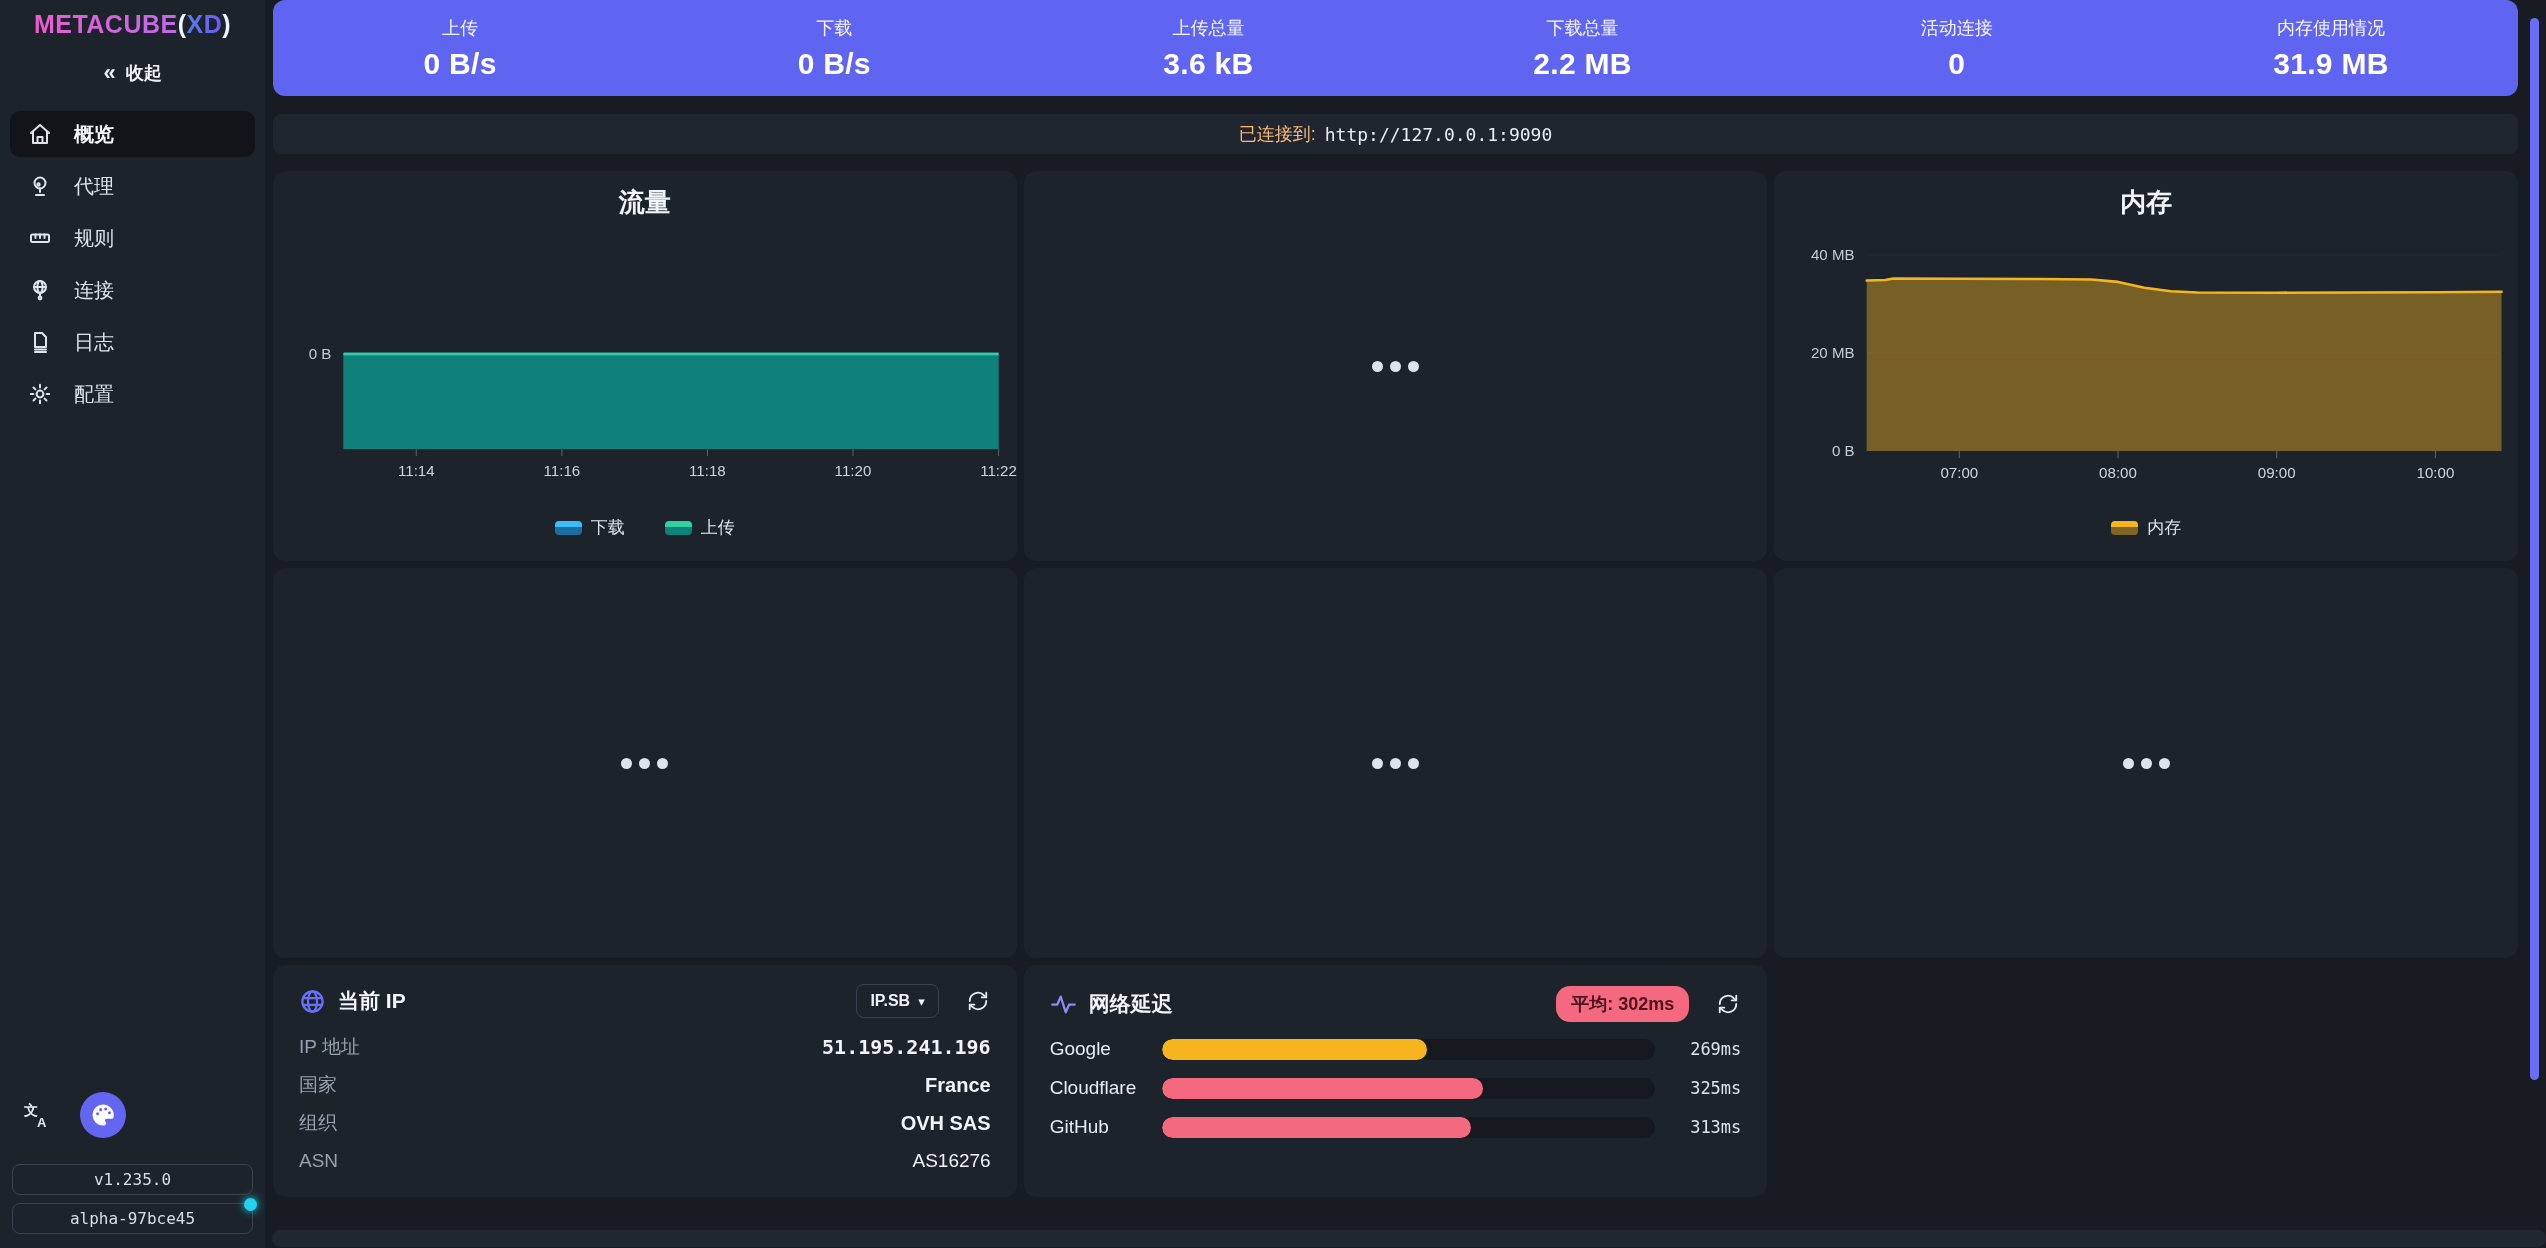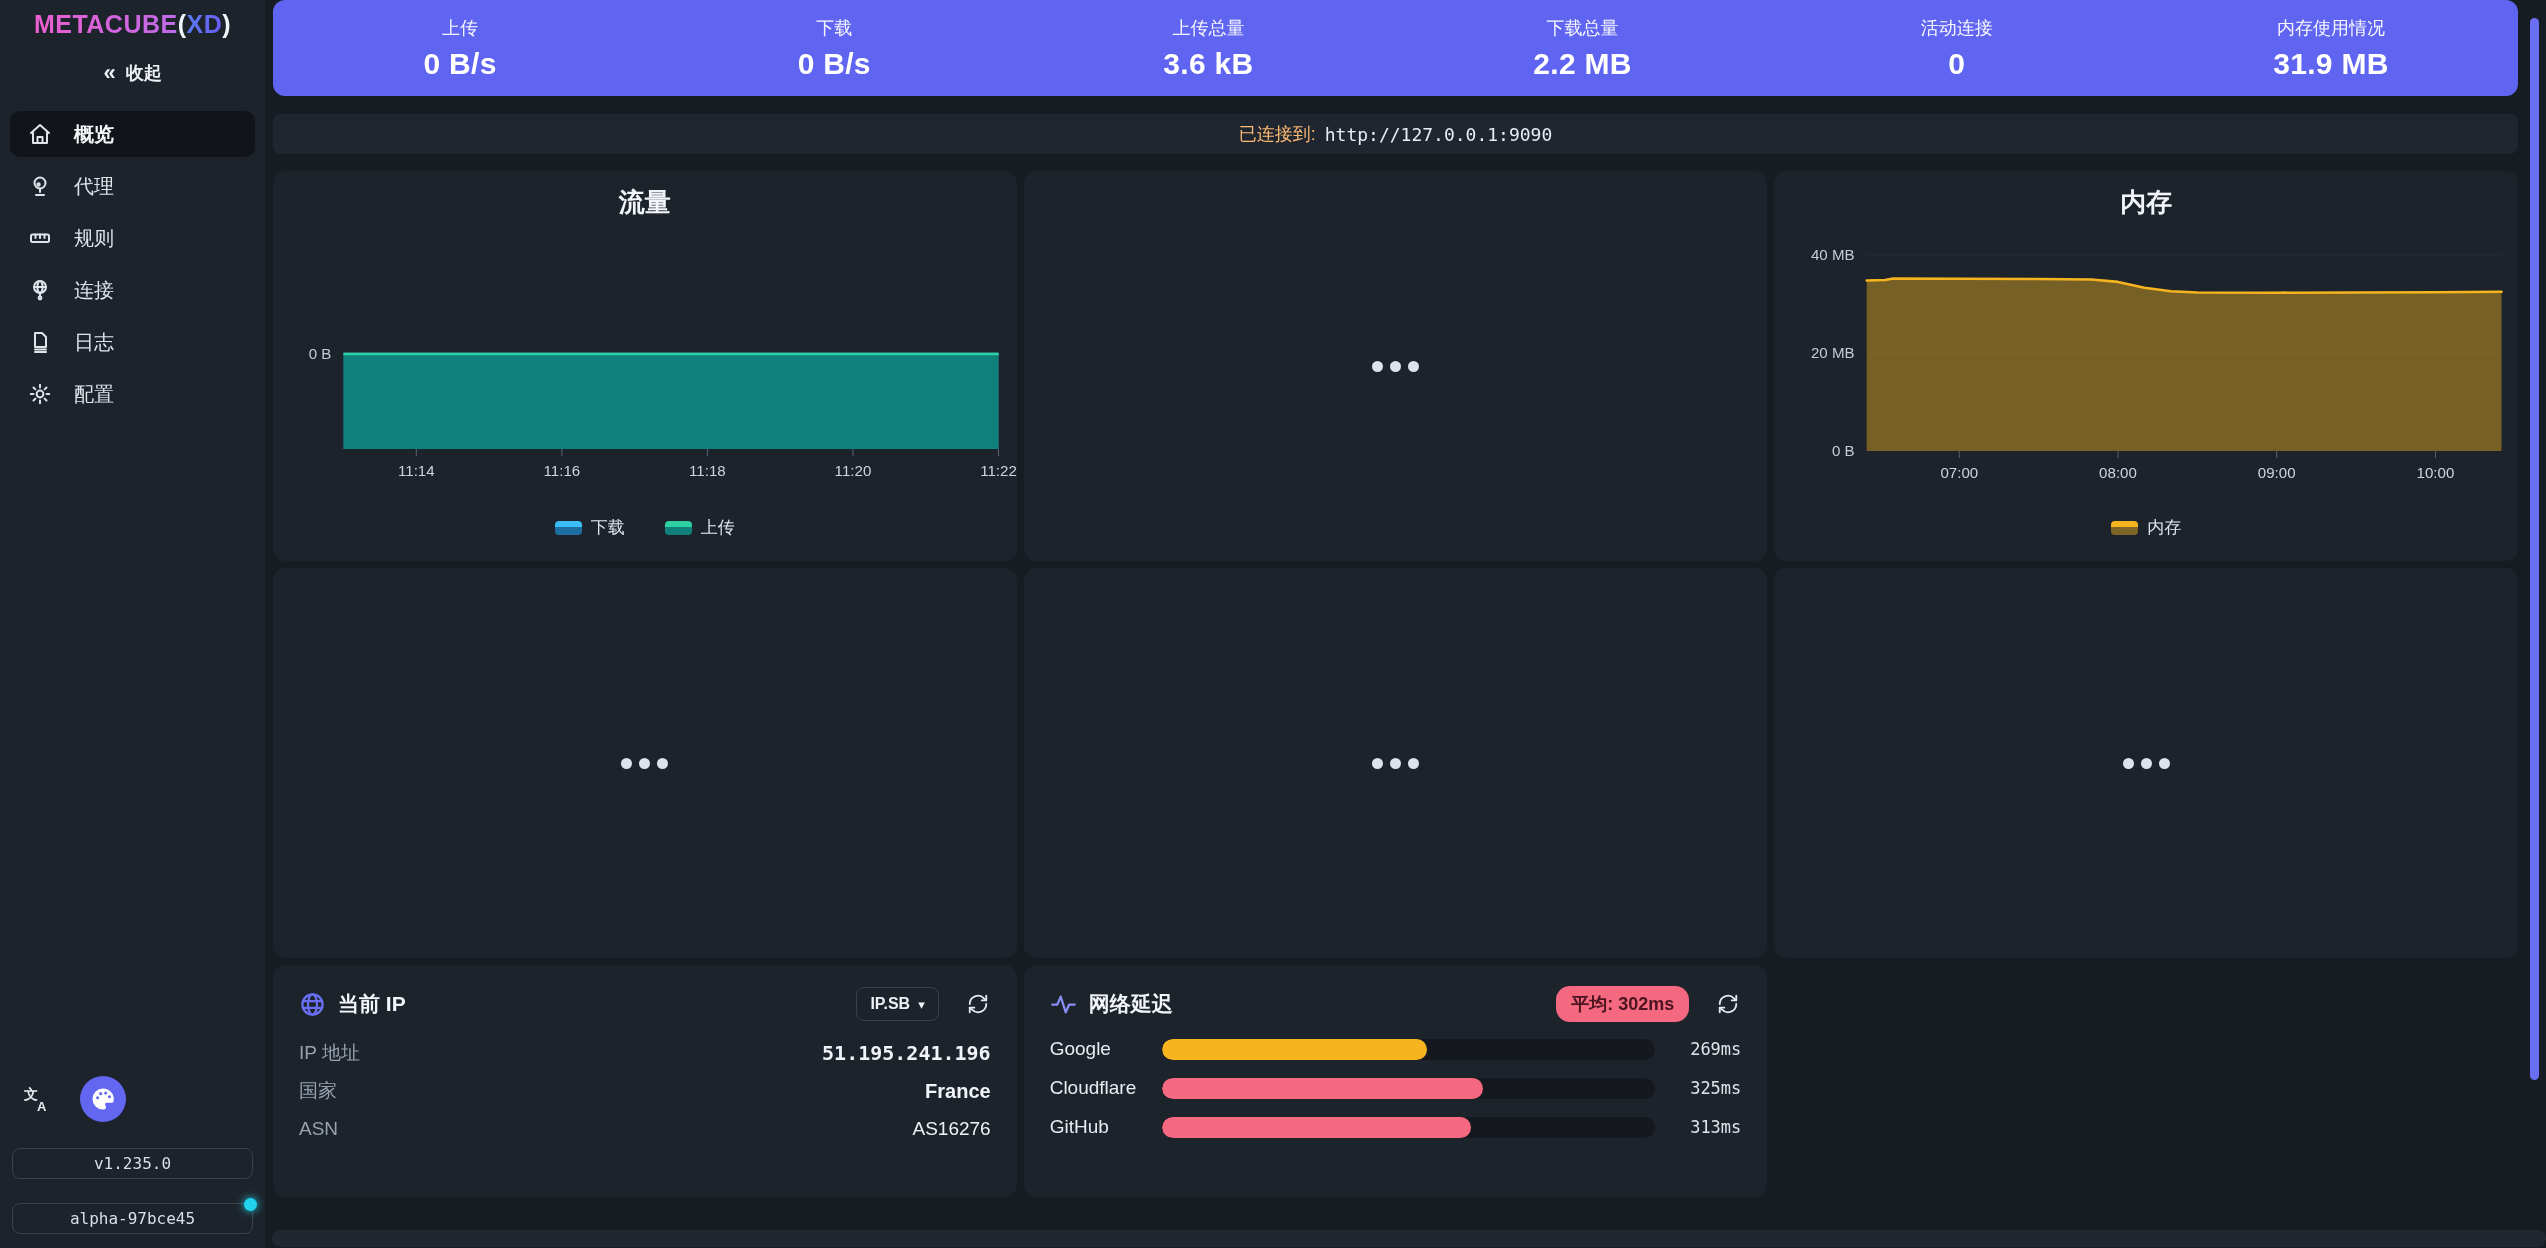--- a/index.html
+++ b/index.html
@@ -28,21 +28,21 @@
   .menu-item.active { background:#111419; font-weight:bold; color:#f4f6fa; }
   .menu-item svg { width:24px; height:24px; stroke:#dfe4eb; stroke-width:2; fill:none;
     stroke-linecap:round; stroke-linejoin:round; }
   .sidebar-bottom { margin-top:auto; padding:0 12px; }
   .util-row { display:flex; align-items:center; gap:26px; padding:0 8px; margin-bottom:26px; }
   .translate-btn { width:34px; height:34px; display:flex; align-items:center; justify-content:center; cursor:pointer; }
   .palette-btn { width:46px; height:46px; border-radius:50%; background:#6366f1;
     display:flex; align-items:center; justify-content:center; cursor:pointer; }
   .ver-badge { position:relative; border:1px solid #3a4250; border-radius:8px; height:31px;
     display:flex; align-items:center; justify-content:center; font-size:16px; color:#d9dfe8;
-    margin-bottom:24px; font-family:"DejaVu Sans Mono","Liberation Mono",monospace; }
+    margin-bottom:8px; font-family:"DejaVu Sans Mono","Liberation Mono",monospace; }
   .ver-dot { position:absolute; right:-5px; top:-6px; width:13px; height:13px; border-radius:50%;
     background:#22d3ee; box-shadow:0 0 8px #22d3ee; }
 
   
   .statbar { height:96px; background:#6065f1; border-radius:12px;
     display:grid; grid-template-columns:repeat(6,1fr); align-items:center; }
   .stat-cell { text-align:center; color:#fff; }
   .stat-label { font-size:18px; opacity:.95; margin-bottom:7px; font-weight:500; }
   .stat-value { font-size:30px; font-weight:800; letter-spacing:.3px; }
 
@@ -342,20 +342,24 @@
         <div class="ip-rows">
           <div class="ip-row">
             <span class="ip-label">IP 地址</span>
             <span class="ip-value mono">51.195.241.196</span>
           </div>
           <div class="ip-row">
             <span class="ip-label">国家</span>
             <span class="ip-value">France</span>
           </div>
           <div class="ip-row">
+            <span class="ip-label">组织</span>
+            <span class="ip-value">OVH SAS</span>
+          </div>
+          <div class="ip-row">
             <span class="ip-label">ASN</span>
             <span class="ip-value plain">AS16276</span>
           </div>
         </div>
       </div>
 
       <div class="card info-card">
         <div class="info-head">
           <svg width="27" height="27" viewBox="0 0 24 24" style="stroke:#8a8df6;stroke-width:2;fill:none;stroke-linecap:round;stroke-linejoin:round">
             <polyline points="2 12 6.5 12 9.5 5 14 19 17 12 22 12"></polyline>

